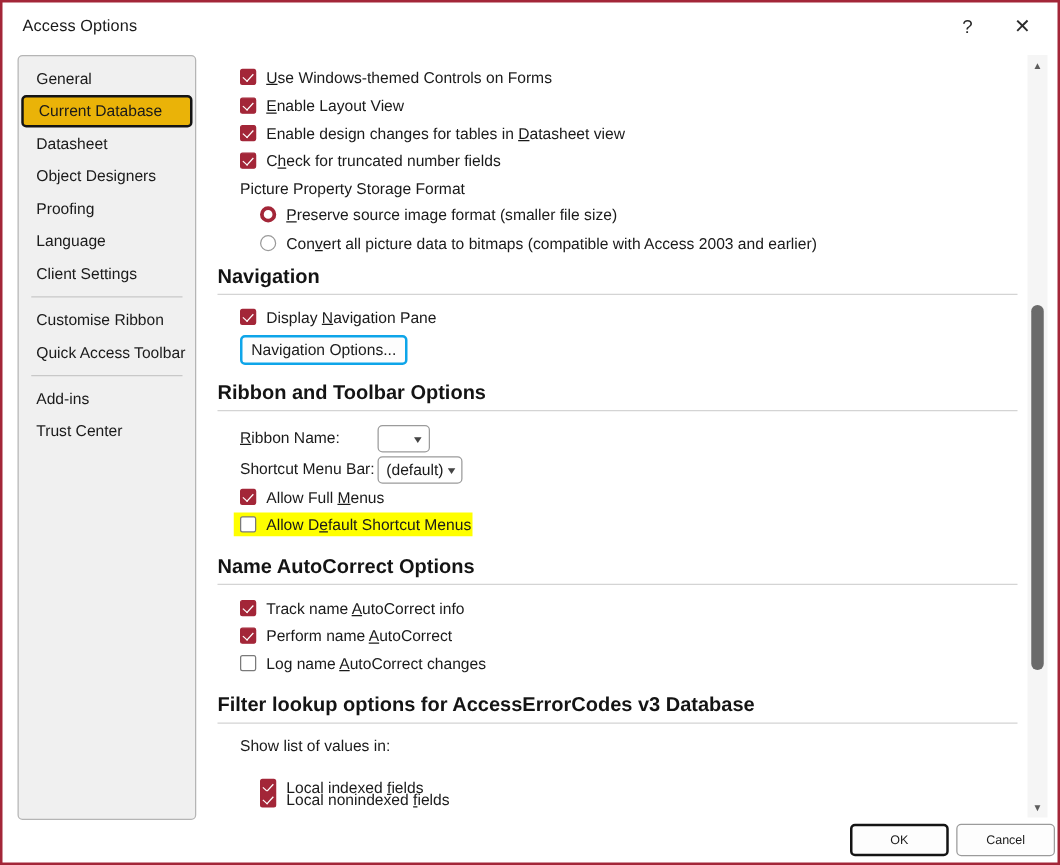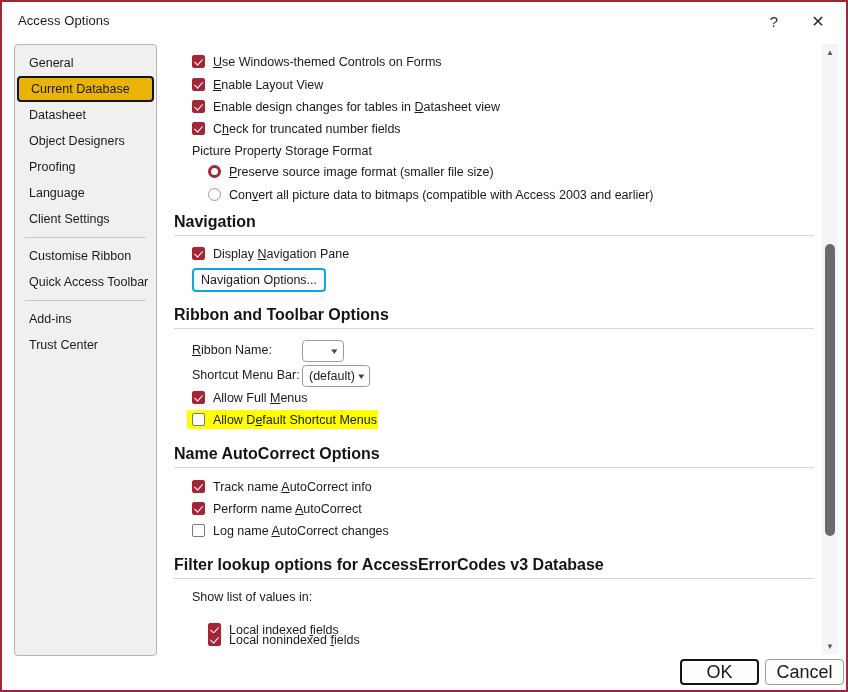--- a/index.html
+++ b/index.html
@@ -250,21 +250,21 @@
 
   
   .footer-btn {
     position: absolute;
     box-sizing: border-box;
     height: 26px;
     width: 79px;
     display: flex;
     align-items: center;
     justify-content: center;
-    font-size: 18px;
+    font-size: 10px;
     background: #fdfdfd;
     border-radius: 4px;
     cursor: default;
     color: #1a1a1a;
   }
   .footer-btn.default {
     border: 2px solid #141414;
   }
   .footer-btn.normal {
     border: 1px solid #9b9b9b;

